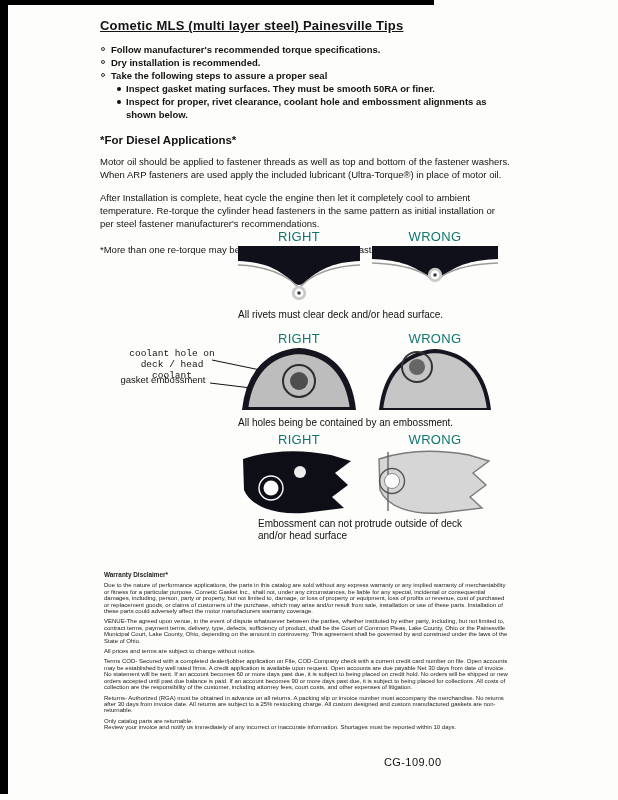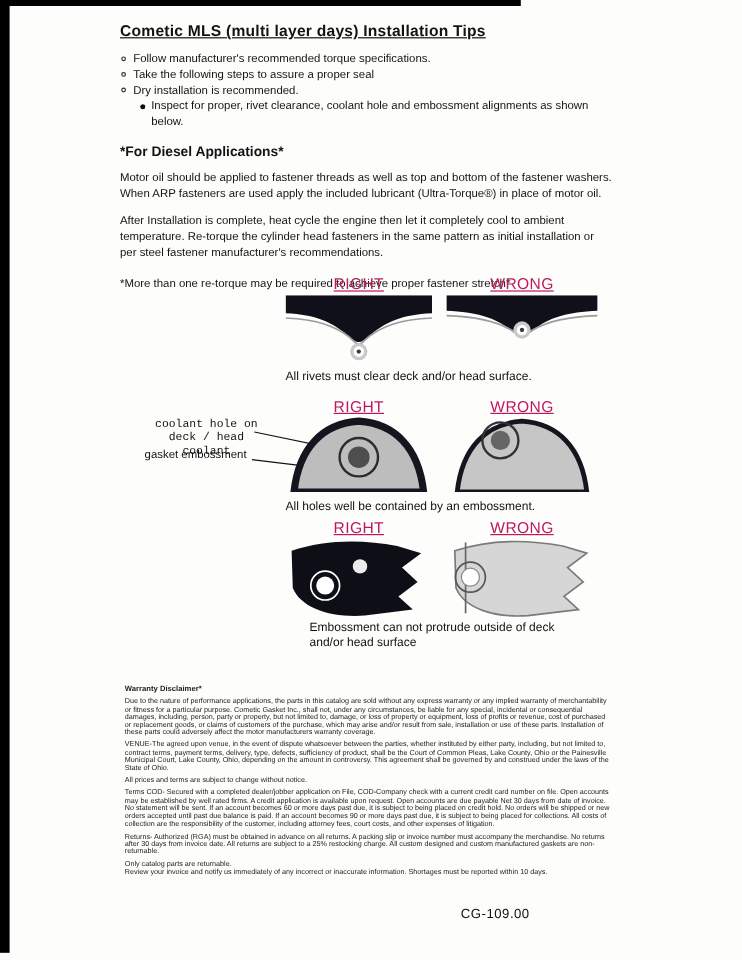--- a/index.html
+++ b/index.html
@@ -13,31 +13,31 @@
   }
   .edge-left { position:absolute; left:0; top:0; width:8px; height:794px; background:#000; }
   .edge-top  { position:absolute; left:0; top:0; width:434px; height:5px; background:#000; }
 
   .content { position:absolute; left:100px; top:18px; width:414px; }
   .title {
     font-size:13px; font-weight:bold; text-decoration:underline;
     letter-spacing:.2px; margin-bottom:10px;
   }
   .tips, .subtips { list-style:none; font-size:9.5px; line-height:13px; }
-  .tips li, .subtips li { position:relative; padding-left:11px; }
+  .tips li, .subtips li { position:relative; padding-left:11px;font-weight:bold; }
   .c-bullet { position:absolute; left:1px; top:4px; width:4px; height:4px;
               border:1px solid #333; border-radius:50%; }
   .subtips { margin-left:15px; }
   .d-bullet { position:absolute; left:2px; top:5px; width:4px; height:4px;
               background:#111; border-radius:50%; }
   .diesel-heading { font-size:11.5px; font-weight:bold; margin:13px 0 9px; }
   .body-p { font-size:9.5px; line-height:13px; width:410px; margin-bottom:10px; }
   .note-p { margin-top:13px; }
 
-  .dlabel { position:absolute; font-size:13px; letter-spacing:.3px; text-align:center; color:#be185d;text-decoration:underline; }
+  .dlabel { position:absolute; font-size:13px; letter-spacing:.3px; text-align:center; color:#0f766e; }
   .dpanel { position:absolute; display:block; }
   .dcaption { position:absolute; font-size:10px; line-height:12px; color:#111; }
   .annot { position:absolute; font-size:9.5px; line-height:11px; text-align:center; color:#111; }
   .annot-lines { position:absolute; }
 
   .disclaimer { position:absolute; left:104px; top:572px; width:404px;
                 font-size:6px; line-height:6.4px; color:#222; }
   .disclaimer .dh { font-weight:bold; font-size:6.4px; margin-bottom:4px; }
   .disclaimer p { margin-bottom:4px; }
   .disclaimer p.nogap { margin-bottom:0; }
@@ -46,39 +46,40 @@
 </style>
 </head>
 <body>
 
 <div class="page">
 
   <div class="edge-left"></div>
   <div class="edge-top"></div>
 
   <div class="content">
-    <h1 class="title">Cometic MLS (multi layer days) Installation Tips</h1>
+    <h1 class="title">Cometic MLS (multi layer steel) Painesville Tips</h1>
 
     <ul class="tips">
       <li>
         <span class="c-bullet"></span>
         <span>Follow manufacturer's recommended torque specifications.</span>
       </li>
       <li>
         <span class="c-bullet"></span>
-        <span>Take the following steps to assure a proper seal</span>
+        <span>Dry installation is recommended.</span>
       </li>
       <li>
         <span class="c-bullet"></span>
-        <span>Dry installation is recommended.</span>
+        <span>Take the following steps to assure a proper seal</span>
       </li>
     </ul>
     <ul class="subtips">
       <li>
         <span class="d-bullet"></span>
+        <span>Inspect gasket mating surfaces.  They must be smooth 50RA or finer.</span>
       </li>
       <li>
         <span class="d-bullet"></span>
         <span>Inspect for proper, rivet clearance, coolant hole and embossment alignments as shown below.</span>
       </li>
     </ul>
 
     <h2 class="diesel-heading">*For Diesel Applications*</h2>
     <p class="body-p">Motor oil should be applied to fastener threads as well as top and bottom of the fastener washers. When ARP fasteners are used apply the included lubricant (Ultra-Torque®) in place of motor oil.</p>
     <p class="body-p">After Installation is complete, heat cycle the engine then let it completely cool to ambient temperature. Re-torque the cylinder head fasteners in the same pattern as initial installation or per steel fastener manufacturer's recommendations.</p>
@@ -125,21 +126,21 @@
     <circle cx="61" cy="35" r="9" fill="#4e4e4e"></circle>
     <circle cx="61" cy="35" r="16" fill="none" stroke="#2c2c2c" stroke-width="2"></circle>
   </svg>
 
   <svg class="dpanel" style="left:372px; top:346px;" width="126" height="64" viewBox="0 0 126 64">
     <path d="M9,64 C13,27 33,7 63,5 C93,7 113,27 117,64 Z" fill="#c6c6c6" stroke="#15151f" stroke-width="4"></path>
     <circle cx="45" cy="21" r="8" fill="#666666"></circle>
     <circle cx="45" cy="21" r="15" fill="none" stroke="#333333" stroke-width="2"></circle>
   </svg>
 
-  <div class="dcaption" style="left:238px; top:417px;">All holes well be contained by an embossment.</div>
+  <div class="dcaption" style="left:238px; top:417px;">All holes being be contained by an embossment.</div>
 
   <div class="dlabel" style="left:238px; top:432px; width:122px;">RIGHT</div>
   <div class="dlabel" style="left:372px; top:432px; width:126px;">WRONG</div>
 
   <svg class="dpanel" style="left:238px; top:447px;" width="122" height="68" viewBox="0 0 122 68">
     <path d="M5,12 C32,3 62,2 93,8 L113,14 L97,26 L110,38 L94,50 L106,61 L66,66 C38,68 13,60 6,43 Z" fill="#0e0e16"></path>
     <circle cx="33" cy="41" r="7.5" fill="#ffffff"></circle>
     <circle cx="33" cy="41" r="12" fill="none" stroke="#ffffff" stroke-width="1.4"></circle>
     <circle cx="62" cy="25" r="6" fill="#ececec"></circle>
   </svg>

